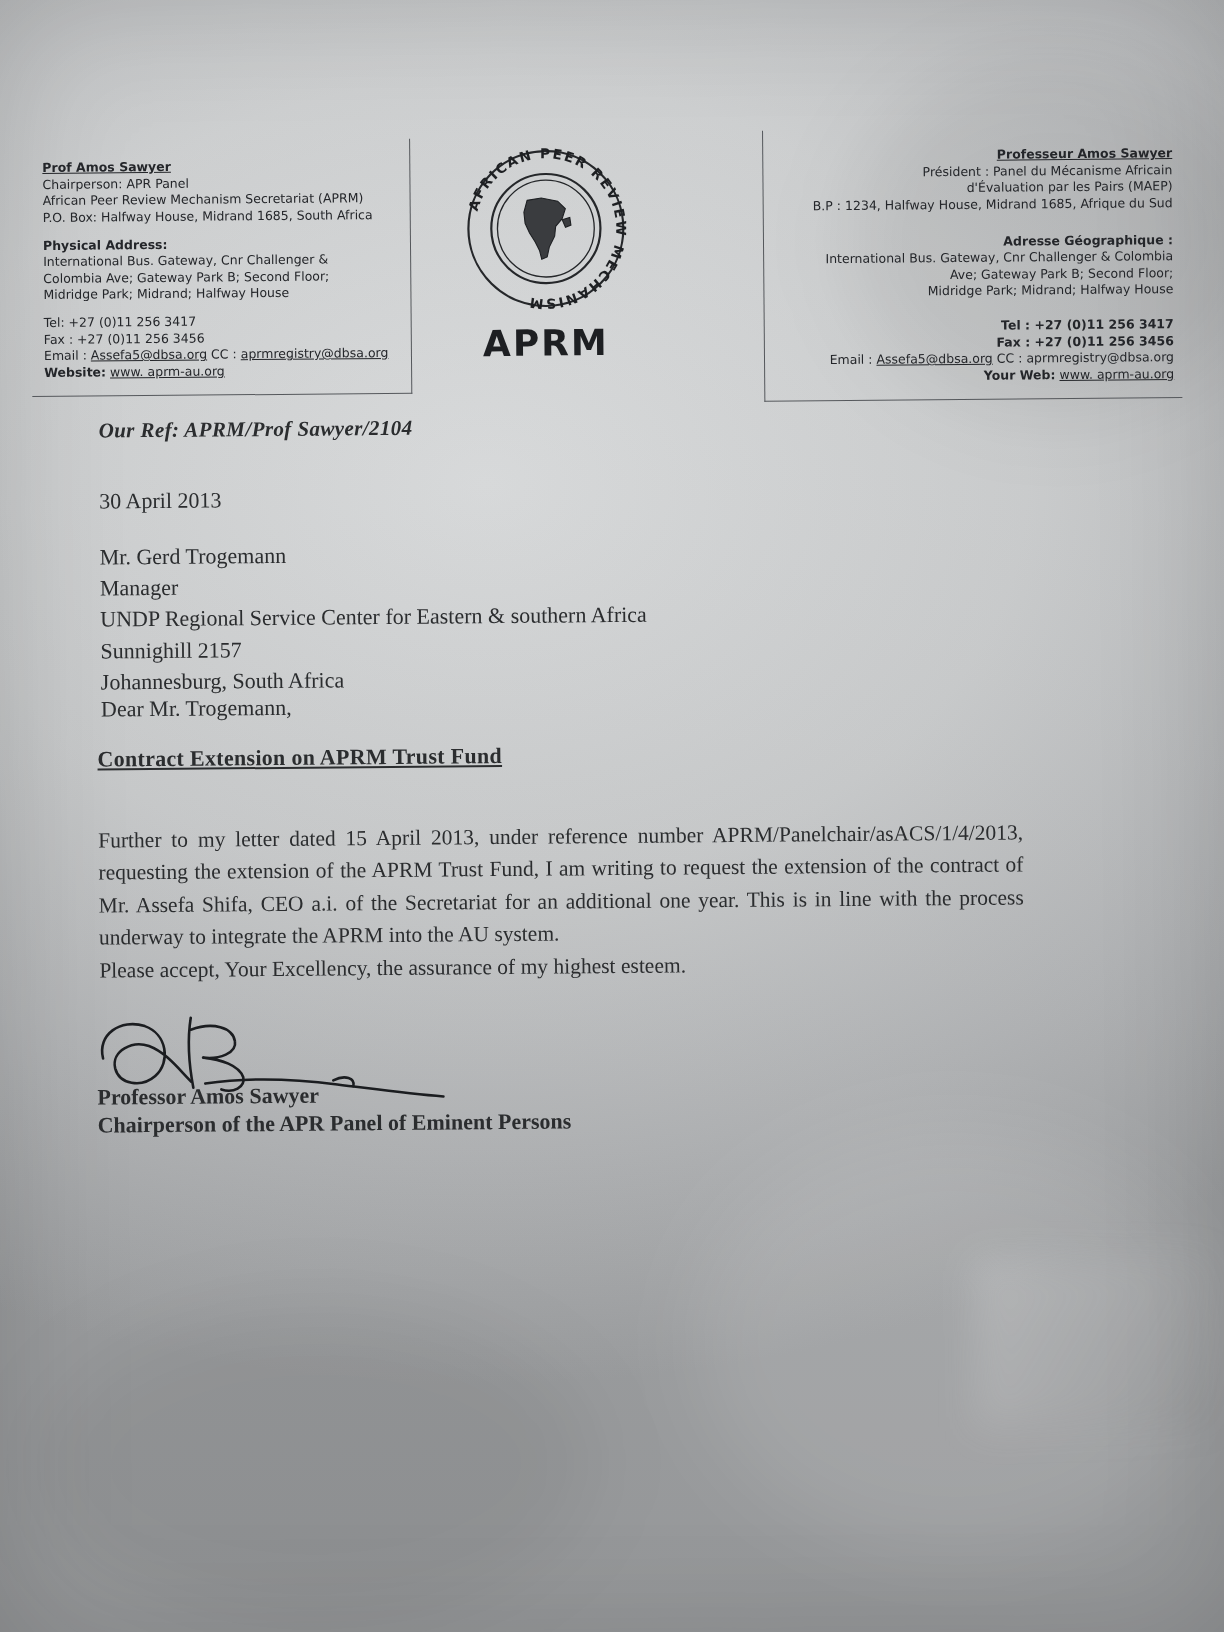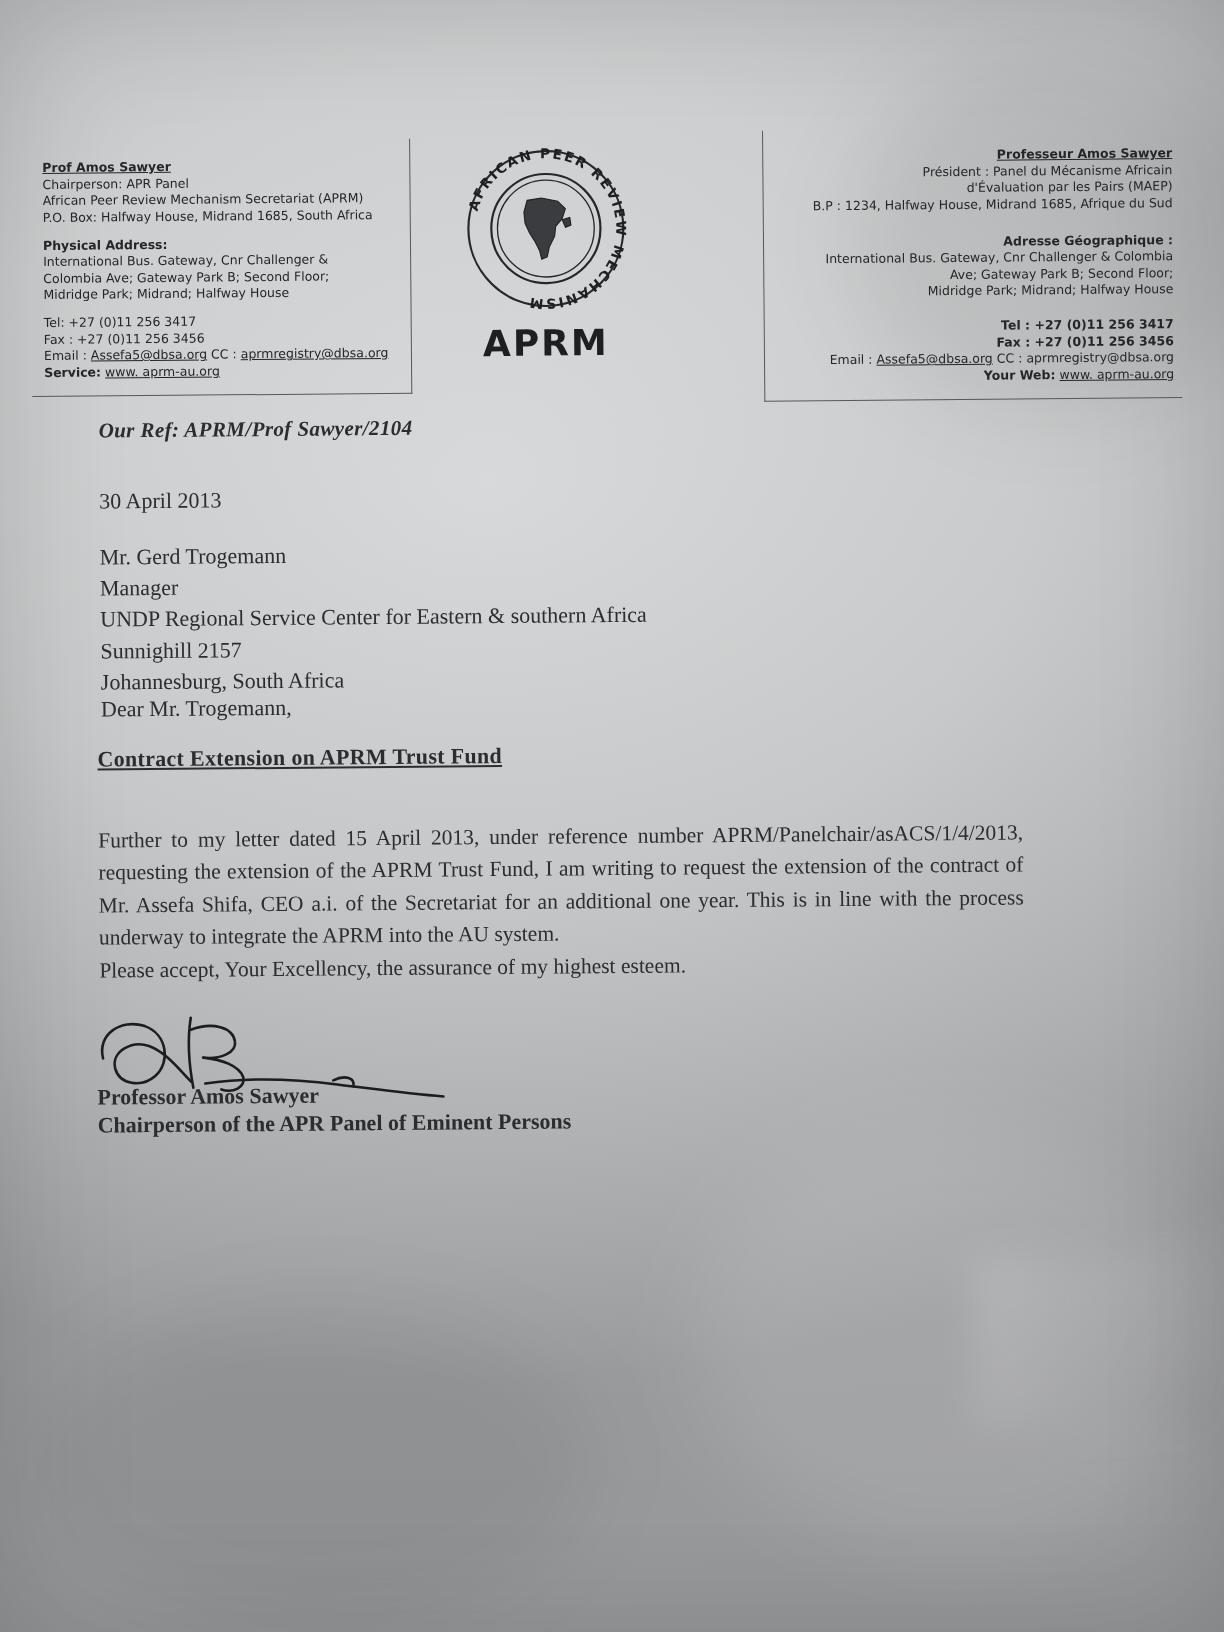--- a/index.html
+++ b/index.html
@@ -232,21 +232,21 @@
         <div class="lh-blk">
           <div>Tel: +27 (0)11 256 3417</div>
           <div>Fax : +27 (0)11 256 3456</div>
           <div>
             <span>Email :</span>
             <span class="lnk">Assefa5@dbsa.org</span>
             <span>CC :</span>
             <span class="lnk">aprmregistry@dbsa.org</span>
           </div>
           <div>
-            <span class="lh-lbl">Service:</span>
+            <span class="lh-lbl">Website:</span>
             <span class="lnk">www. aprm-au.org</span>
           </div>
         </div>
       </div>
 
       <div id="logo">
         <svg class="ring" viewBox="0 0 200 200">
           <defs>
             <path id="circlePath" d="M100,100 m-80,0 a80,80 0 1,1 160,0 a80,80 0 1,1 -160,0"></path>
           </defs>

